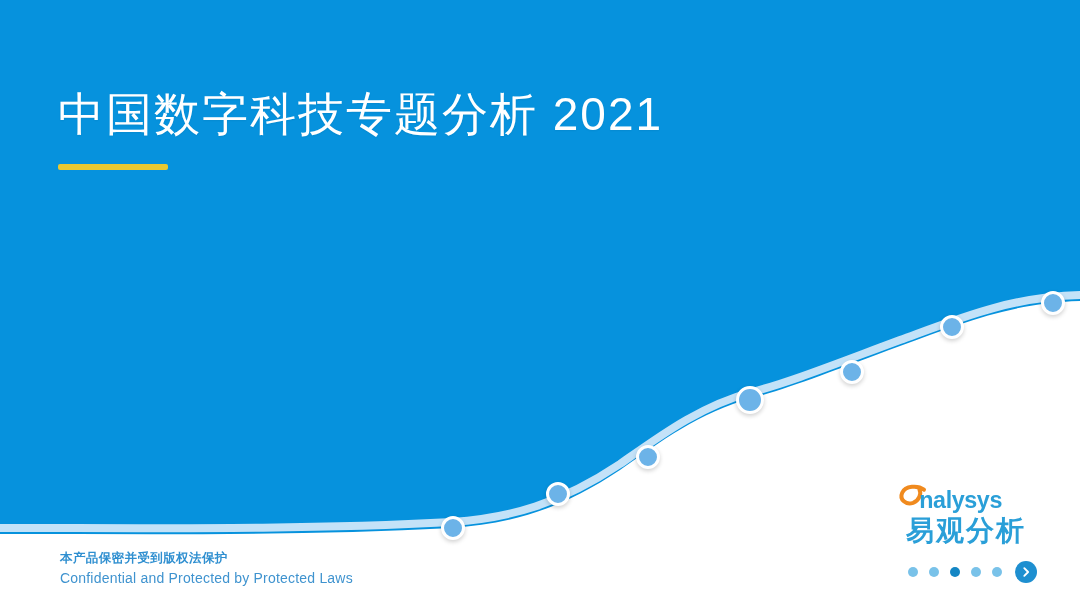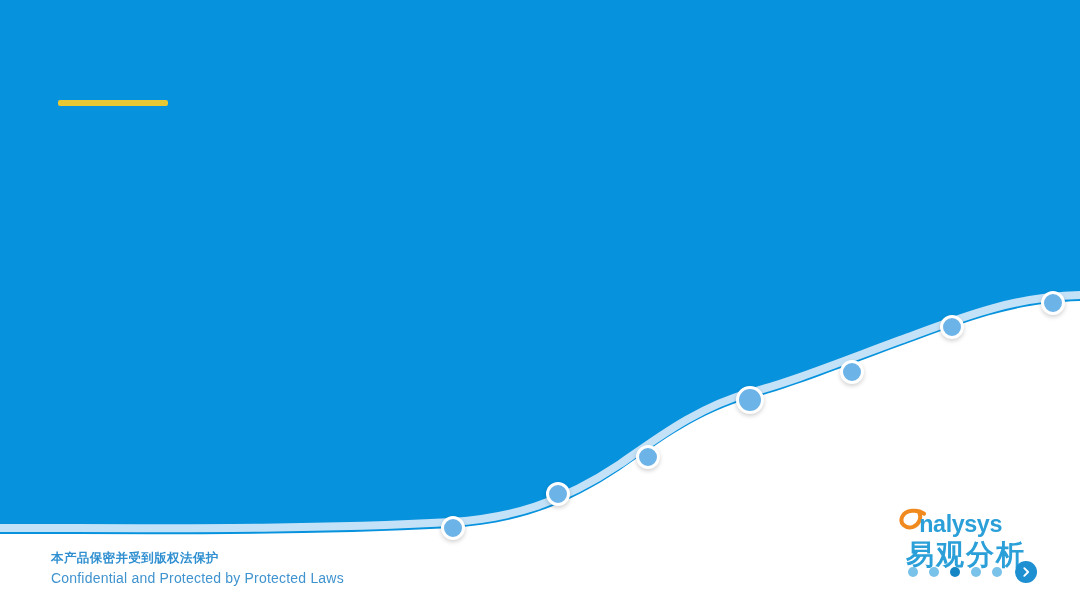--- a/index.html
+++ b/index.html
@@ -71,21 +71,21 @@
     margin-top: 18px;
     width: 110px;
     height: 6px;
     border-radius: 2px;
     background: #e8c832;
   }
 
   
   .legal {
     position: absolute;
-    left: 51px;
+    left: 60px;
     bottom: 18px;
     line-height: 1.55;
   }
   .legal-cn {
     font-size: 12.5px;
     font-weight: bold;
     color: #2f8fd0;
     letter-spacing: 0.4px;
   }
   .legal-en {
@@ -95,21 +95,20 @@
     letter-spacing: 0.2px;
   }
 
   
   .brand {
     position: absolute;
     left: 896px;
     top: 482px;
     width: 140px;
     text-align: center;
-    margin-top: 24px;
   }
   .brand-mark {
     display: block;
     height: 34px;
   }
   .brand-cn {
     display: block;
     margin-top: 2px;
     font-size: 28px;
     font-weight: bold;
@@ -226,20 +225,21 @@
 
   <div class="node" style="left:453px; top:528px;"></div>
   <div class="node" style="left:558px; top:494px;"></div>
   <div class="node" style="left:648px; top:457px;"></div>
   <div class="node" style="left:750px; top:400px; width:28px; height:28px; margin-left:-14px; margin-top:-14px;"></div>
   <div class="node" style="left:852px; top:372px;"></div>
   <div class="node" style="left:952px; top:327px;"></div>
   <div class="node" style="left:1053px; top:303px;"></div>
 
   <div class="title-block">
+    <h1 class="slide-title">中国数字科技专题分析 2021</h1>
     <div class="title-rule"></div>
   </div>
 
   <div class="legal">
     <div class="legal-cn">本产品保密并受到版权法保护</div>
     <div class="legal-en">Confidential and Protected by Protected Laws</div>
   </div>
 
   <div class="brand">
     <svg class="brand-mark" viewBox="0 0 170 40" width="132" height="34" aria-hidden="true">

